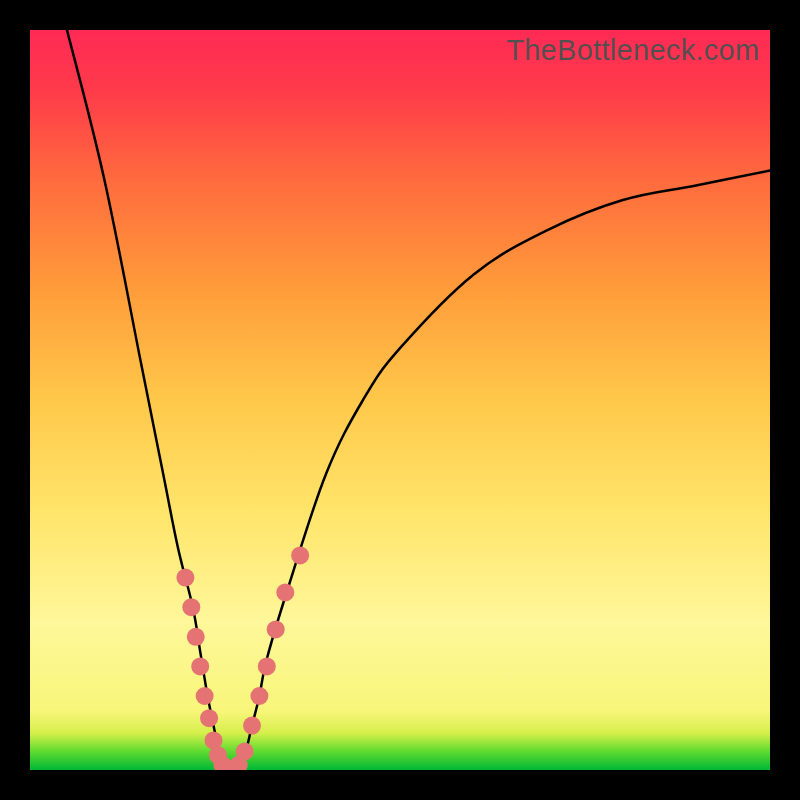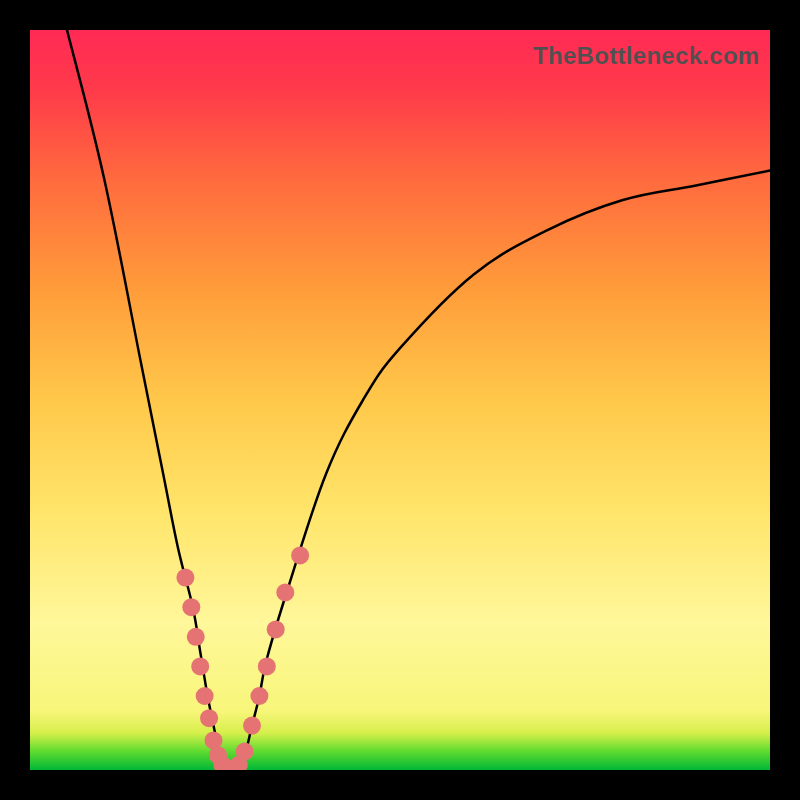--- a/index.html
+++ b/index.html
@@ -34,25 +34,24 @@
       #ff6a3e 80%,
       #ff3a4a 92%,
       #ff2a55 100%);
     overflow: hidden;
   }
   .watermark {
     position: absolute;
     top: 4px;
     right: 10px;
     color: #505050;
-    font-size: 24px;
-    font-weight: 700;
+    font-size: 29px;
+    font-weight: 400;
     z-index: 10;
     letter-spacing: 0.3px;
-    margin-top: 8px;
   }
   svg.curves {
     position: absolute;
     left: 0;
     top: 0;
     width: 740px;
     height: 740px;
   }
 </style>
 </head>

